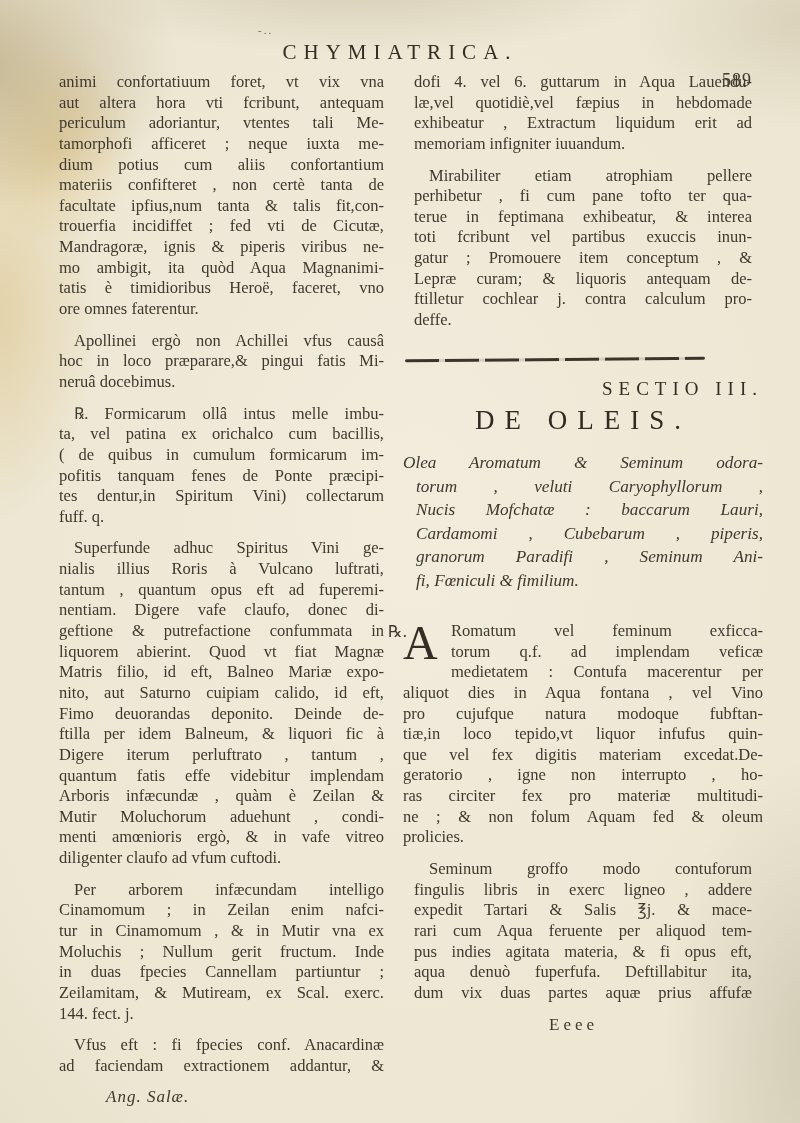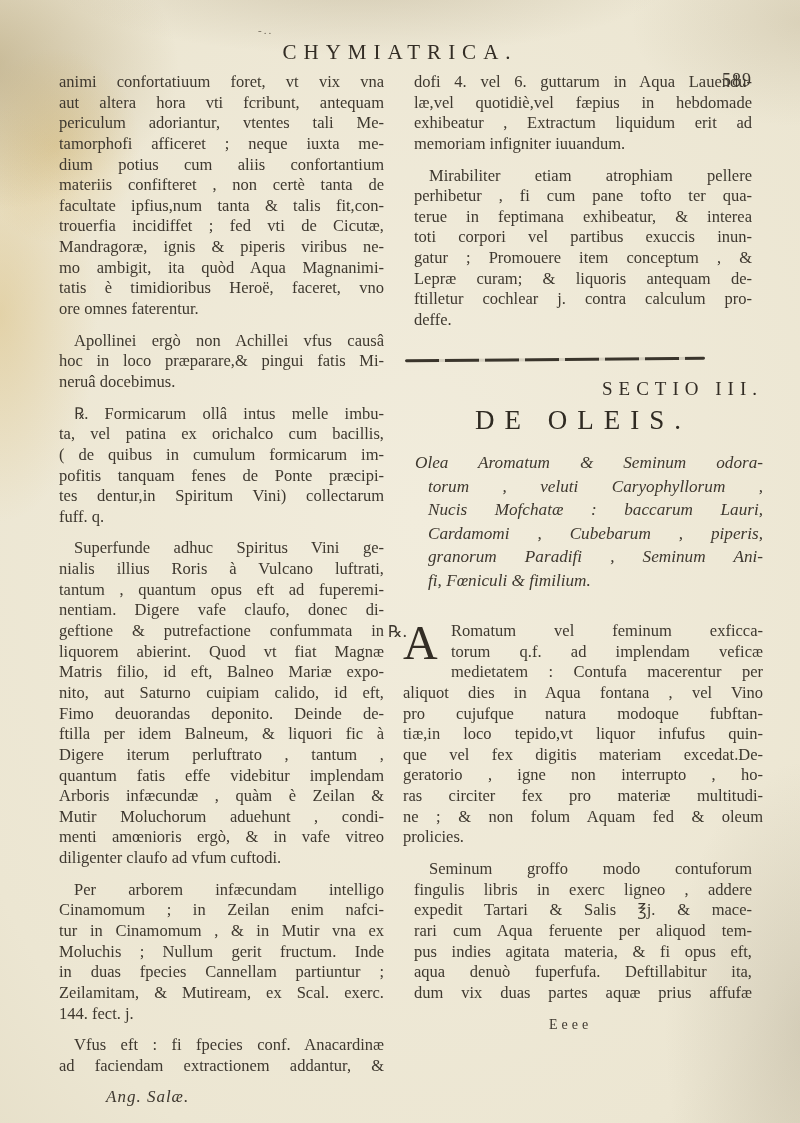--- a/index.html
+++ b/index.html
@@ -46,30 +46,30 @@
     background:repeating-linear-gradient(90deg,#3a352c 0px,#3a352c 34px,rgba(58,53,44,.15) 34px,rgba(58,53,44,.15) 40px);
     transform:rotate(-0.5deg);border-radius:2px;width:300px;
   }
   .section-title{
     margin-top:18px;text-align:right;font-size:19px;letter-spacing:6px;color:#332d25;
   }
   .section-heading{
     margin-top:11px;text-align:center;font-size:27px;letter-spacing:10px;color:#2f2a22;
   }
   .argument{margin-top:22px;font-style:italic;font-size:17.2px;}
-  .argument .line{height:23.5px;padding-left:13px;margin-left:12px;}
+  .argument .line{height:23.5px;padding-left:13px;}
   .argument .line:first-child{padding-left:0;}
   .recipe{position:relative;margin-top:27px;}
   .rx-mark{position:absolute;left:-15px;top:1px;font-size:16px;font-family:"DejaVu Serif","DejaVu Sans",serif;}
   .dropcap{
     float:left;width:48px;height:41px;font-size:48px;line-height:41px;
     text-align:left;color:#332d25;margin-top:1px;
   }
   .signature-mark{
-    margin-top:0px;padding-left:146px;font-size:14px;letter-spacing:4px;text-align:left;
+    margin-top:0px;padding-left:146px;font-size:17px;letter-spacing:4px;text-align:left;
   }
 </style>
 </head>
 <body>
 
 <div class="page">
 
   <div class="ink-marks">-..</div>
 
   <div class="running-title">CHYMIATRICA.</div>
@@ -145,21 +145,21 @@
         <div class="para">
           <div class="line">dofi 4. vel 6. guttarum in Aqua Lauendu-</div>
           <div class="line">læ,vel quotidiè,vel fæpius in hebdomade</div>
           <div class="line">exhibeatur , Extractum liquidum erit ad</div>
           <div class="line last">memoriam infigniter iuuandum.</div>
         </div>
         <div class="para indent">
           <div class="line">Mirabiliter etiam atrophiam pellere</div>
           <div class="line">perhibetur , fi cum pane tofto ter qua-</div>
           <div class="line">terue in feptimana exhibeatur, &amp; interea</div>
-          <div class="line">toti corpori vel partibus exuccis inun-</div>
+          <div class="line">toti fcribunt vel partibus exuccis inun-</div>
           <div class="line">gatur ; Promouere item conceptum , &amp;</div>
           <div class="line">Lepræ curam; &amp; liquoris antequam de-</div>
           <div class="line">ftilletur cochlear j. contra calculum pro-</div>
           <div class="line last">deffe.</div>
         </div>
       </div>
 
     <div class="section-rule"></div>
 
     <div class="section-title">SECTIO III.</div>

